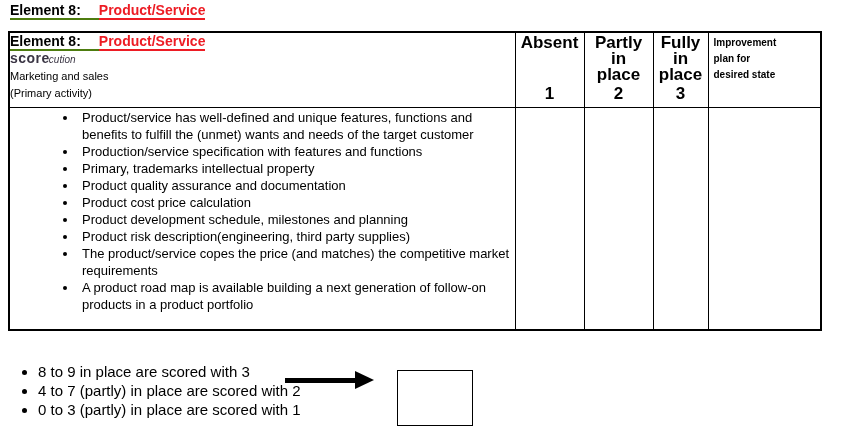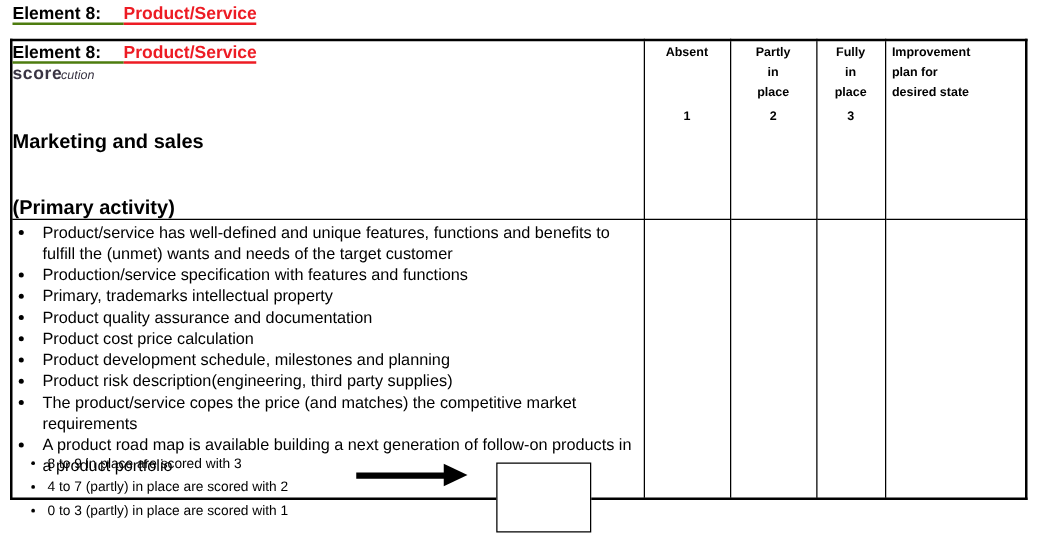--- a/index.html
+++ b/index.html
@@ -26,51 +26,51 @@
   table.score-table{
     position:absolute;left:8px;top:31px;width:812px;
     border-collapse:collapse;table-layout:fixed;
     border:2px solid var(--border);
   }
   table.score-table td{
     border:1.5px solid var(--border);
     padding:0;vertical-align:top;
   }
   tr.header-row td{height:75px;}
-  tr.body-row td{height:223px;}
+  tr.body-row td{height:223px;padding-left:48px;}
   tr.total-row td{height:22px;}
 
   .cell1-header{padding:2px 4px 0 4px;}
   .cell1-title{font-size:14px;font-weight:bold;line-height:17px;}
   .logo{font-size:14px;line-height:16px;color:var(--logo);}
   .logo-a{font-weight:bold;letter-spacing:0.5px;}
   .logo-b{font-style:italic;font-size:10px;margin-left:-1px;}
-  .cell1-line{font-weight:bold;font-size:16px;line-height:17px;margin-top:36px;}
+  .cell1-line{font-weight:normal;font-size:11px;line-height:17px;}
 
   .col-flex{
     display:flex;flex-direction:column;justify-content:space-between;
     height:70px;padding:2px 0 2px 0;
   }
-  .score-head{text-align:center;font-weight:bold;font-size:10px;}
+  .score-head{text-align:center;font-weight:bold;font-size:17px;}
   .col-label{white-space:pre-line;line-height:16px;}
   .col-number{line-height:15px;}
   .improve-head{font-weight:bold;font-size:10px;}
   .improve-head .col-label{text-align:left;padding:2px 0 0 5px;}
 
   ul.items{
     margin:1px 0 0 0;padding-left:20px;
     font-size:13px;line-height:17px;
   }
   ul.items li{margin:0;padding-left:4px;}
 
   .total-cell{padding:1px 4px;font-weight:bold;font-size:13.5px;line-height:18px;}
 
   ul.legend{
     position:absolute;left:12px;top:362px;margin:0;padding-left:26px;
-    font-size:11px;line-height:19px;
+    font-size:15px;line-height:19px;
   }
   ul.legend li{margin:0;}
 
   .arrow{position:absolute;left:285px;top:369px;width:90px;height:22px;}
   .arrow-shaft{position:absolute;left:0;top:9px;width:71px;height:5px;background:#000;}
   .arrow-head{
     position:absolute;left:70px;top:2px;width:0;height:0;
     border-left:19px solid #000;
     border-top:9px solid transparent;
     border-bottom:9px solid transparent;

